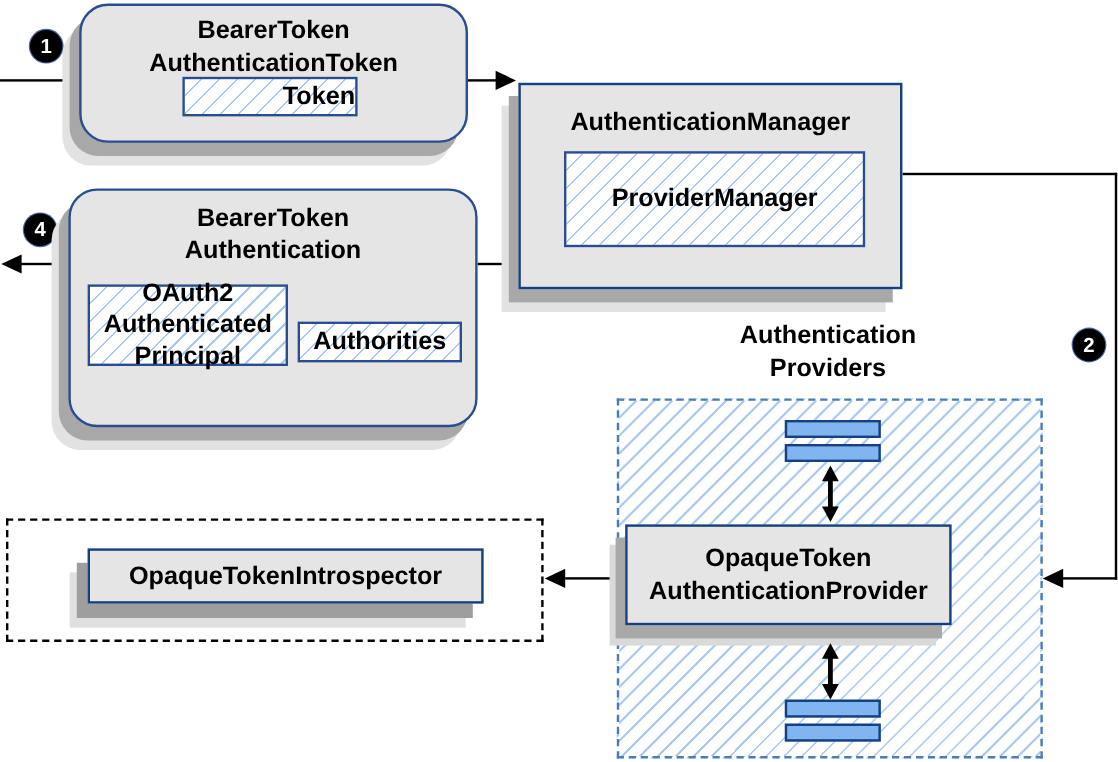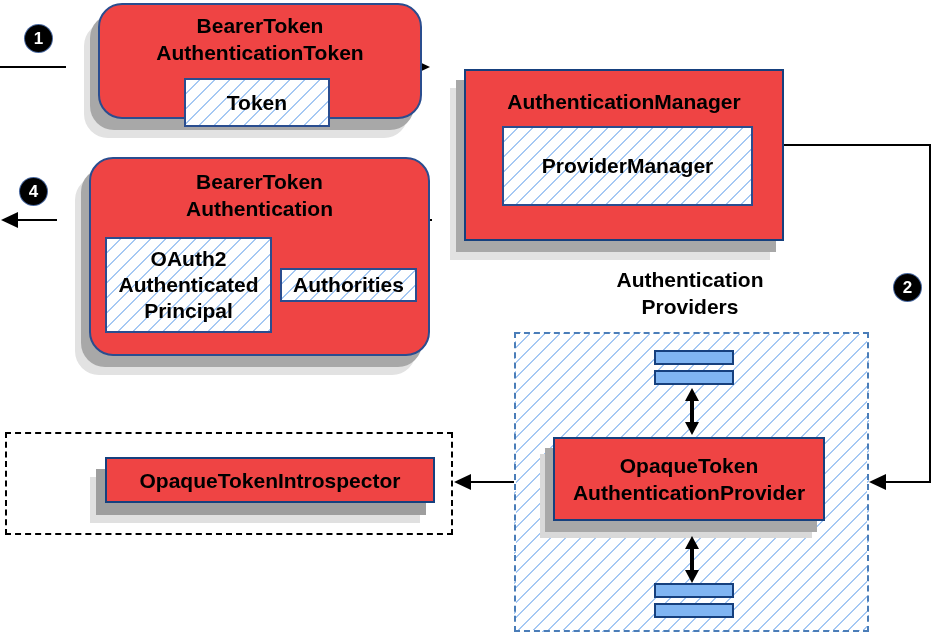--- a/index.html
+++ b/index.html
@@ -22,23 +22,22 @@
     border-bottom:13px solid #000;}
   .tri-down{position:absolute;width:0;height:0;
     border-left:7px solid transparent;border-right:7px solid transparent;
     border-top:13px solid #000;}
   .step-badge{
     position:absolute;width:27px;height:27px;border-radius:50%;
     background:#000;color:#fff;display:flex;align-items:center;justify-content:center;
     font-size:17px;line-height:1;box-shadow:0 0 0 1px #48679e;
   }
   .blue-box{
-    position:absolute;background:#ef4444;border:2px solid #16407e;box-sizing:border-box;
+    position:absolute;background:#e5e5e5;border:2px solid #16407e;box-sizing:border-box;
     box-shadow:-8px 11px 0 #a8a8a8,-14px 19px 0 #e2e2e2;
-    margin-left:32px;
   }
   .rounded{border-radius:24px;border-color:#2a4d8f;}
   .hatch{
     background-color:#fff;
     background-image:repeating-linear-gradient(135deg,
       rgba(255,255,255,0) 0px,rgba(255,255,255,0) 9px,#a5c8f3 9px,#a5c8f3 10.6px);
   }
   .inner-box{
     position:absolute;border:2px solid #2a4d8f;box-sizing:border-box;
     display:flex;flex-direction:column;align-items:center;justify-content:center;
@@ -88,40 +87,40 @@
   <div class="hline" style="left:398px;top:219px;width:34px;"></div>
 
   <div class="hline" style="left:17px;top:219px;width:40px;"></div>
   <div class="arrow-left" style="left:1px;top:212px;"></div>
 
   <div class="blue-box rounded" style="left:66px;top:3px;width:324px;height:116px;">
     <div class="box-title" style="top:7px;">
       <span>BearerToken</span><br>
       <span>AuthenticationToken</span>
     </div>
-    <div class="inner-box hatch" style="left:84px;top:73px;width:146px;height:49px;">
+    <div class="inner-box hatch" style="left:84px;top:59px;width:146px;height:33px;align-items:flex-end;">
       <span>Token</span>
     </div>
   </div>
 
   <div class="blue-box" style="left:432px;top:69px;width:320px;height:172px;">
     <div class="box-title" style="top:17px;">
       <span>AuthenticationManager</span>
     </div>
     <div class="inner-box hatch" style="left:36px;top:55px;width:251px;height:80px;align-items:center;">
       <span>ProviderManager</span>
     </div>
   </div>
 
   <div class="blue-box rounded" style="left:57px;top:157px;width:341px;height:199px;">
     <div class="box-title" style="top:9px;">
       <span>BearerToken</span><br>
       <span>Authentication</span>
     </div>
-    <div class="inner-box hatch" style="left:14px;top:78px;width:167px;height:96px;">
+    <div class="inner-box hatch" style="left:14px;top:78px;width:167px;height:68px;">
       <span>OAuth2</span>
       <span>Authenticated</span>
       <span>Principal</span>
     </div>
     <div class="inner-box hatch" style="left:189px;top:109px;width:137px;height:34px;">
       <span>Authorities</span>
     </div>
   </div>
 
   <div class="free-label" style="left:575px;top:266px;width:230px;">

